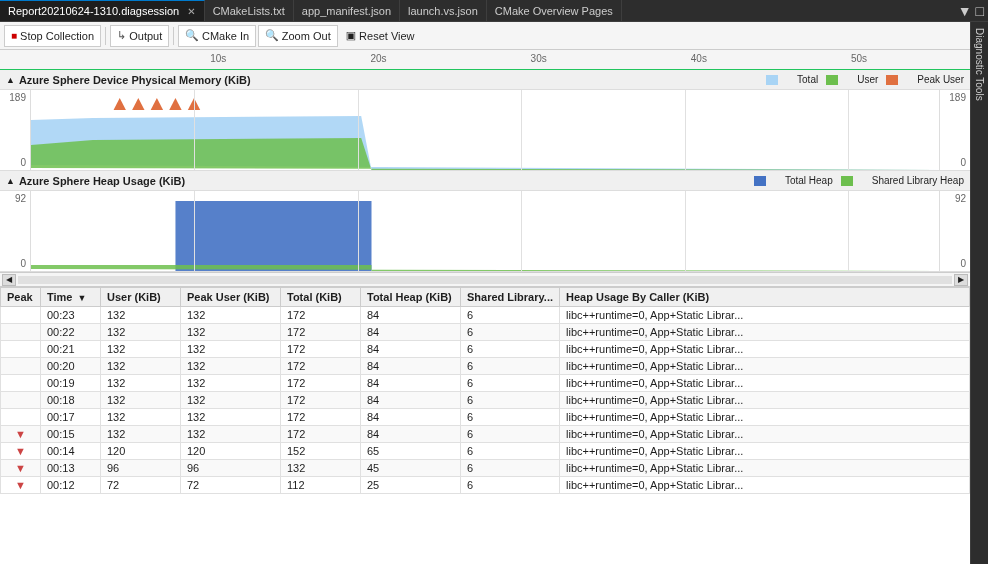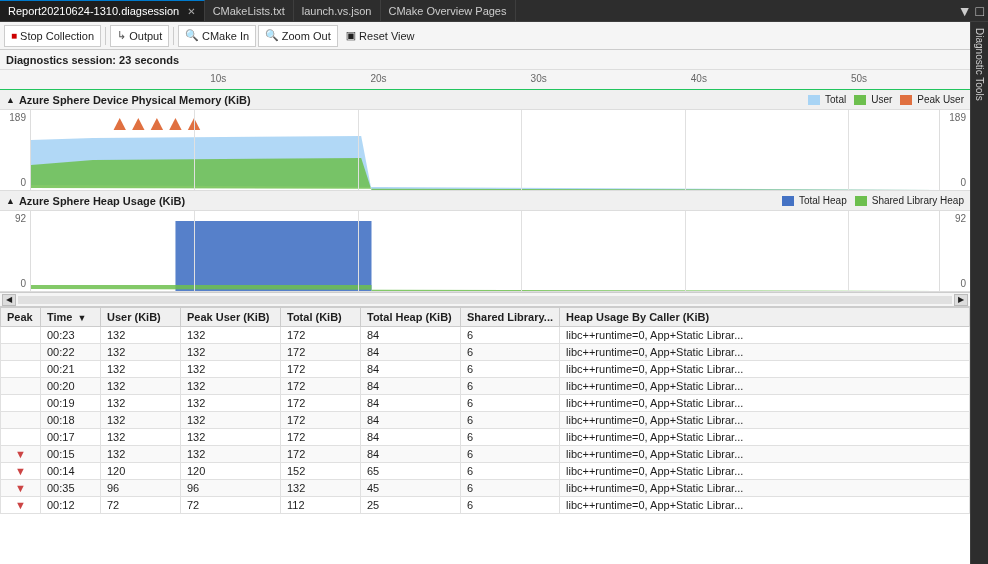--- a/index.html
+++ b/index.html
@@ -171,21 +171,21 @@
     }
     .chart-legend {
       display: flex;
       align-items: center;
       gap: 8px;
       font-size: 10px;
     }
     .legend-item {
       display: flex;
       align-items: center;
-      gap: 5px;
+      gap: 19px;
     }
     .legend-color {
       width: 12px;
       height: 10px;
       display: inline-block;
     }
     .chart-body {
       display: flex;
       height: 80px;
       position: relative;
@@ -304,20 +304,23 @@
 
 <div style="width:988px; height:564px; position:relative; overflow:hidden;">
 
   <div class="tab-bar">
     <div class="tab active">
       <span>Report20210624-1310.diagsession</span>
       <span class="tab-close">✕</span>
     </div>
     <div class="tab">
       <span>CMakeLists.txt</span>
+    </div>
+    <div class="tab">
+      <span>app_manifest.json</span>
     </div>
     <div class="tab">
       <span>launch.vs.json</span>
     </div>
     <div class="tab">
       <span>CMake Overview Pages</span>
     </div>
     <div class="tab-actions">
       <span class="tab-action-btn">▼</span>
       <span class="tab-action-btn">□</span>
@@ -348,23 +351,20 @@
       <button class="toolbar-btn">
         <span>🔍</span>
         <span>Zoom Out</span>
       </button>
       <button class="toolbar-btn" style="border:none; background:transparent;">
         <span>▣</span>
         <span>Reset View</span>
       </button>
     </div>
 
-    <div class="session-info">
-      <span>Diagnostics session: 23 seconds</span>
-    </div>
 
     <div class="charts-area">
 
       <div class="timeline-ruler">
         <div style="width:30px; font-size:10px; color:#666; text-align:right; padding-right:4px;"></div>
         <div class="ruler-inner">
           <span class="ruler-tick" style="left:18%;">10s</span>
           <span class="ruler-tick" style="left:36%;">20s</span>
           <span class="ruler-tick" style="left:54%;">30s</span>
           <span class="ruler-tick" style="left:72%;">40s</span>
@@ -577,21 +577,21 @@
                 <td>00:14</td>
                 <td>120</td>
                 <td>120</td>
                 <td>152</td>
                 <td>65</td>
                 <td>6</td>
                 <td>libc++runtime=0, App+Static Librar...</td>
               </tr>
               <tr>
                 <td style="color: rgb(204, 68, 68); text-align: center;">▼</td>
-                <td>00:35</td>
+                <td>00:13</td>
                 <td>96</td>
                 <td>96</td>
                 <td>132</td>
                 <td>45</td>
                 <td>6</td>
                 <td>libc++runtime=0, App+Static Librar...</td>
               </tr>
               <tr>
                 <td style="color: rgb(204, 68, 68); text-align: center;">▼</td>
                 <td>00:12</td>

